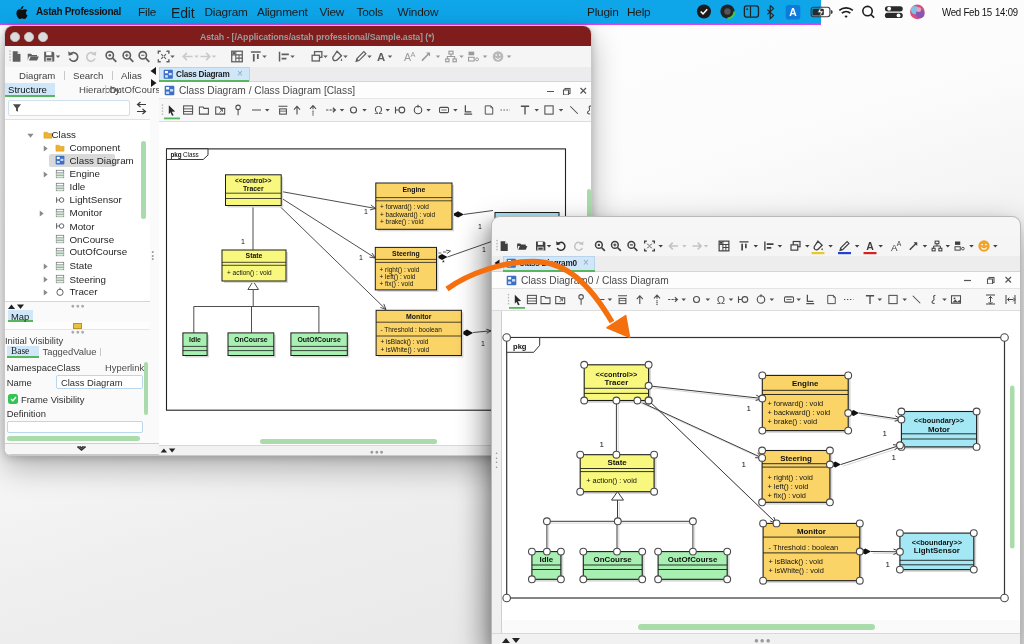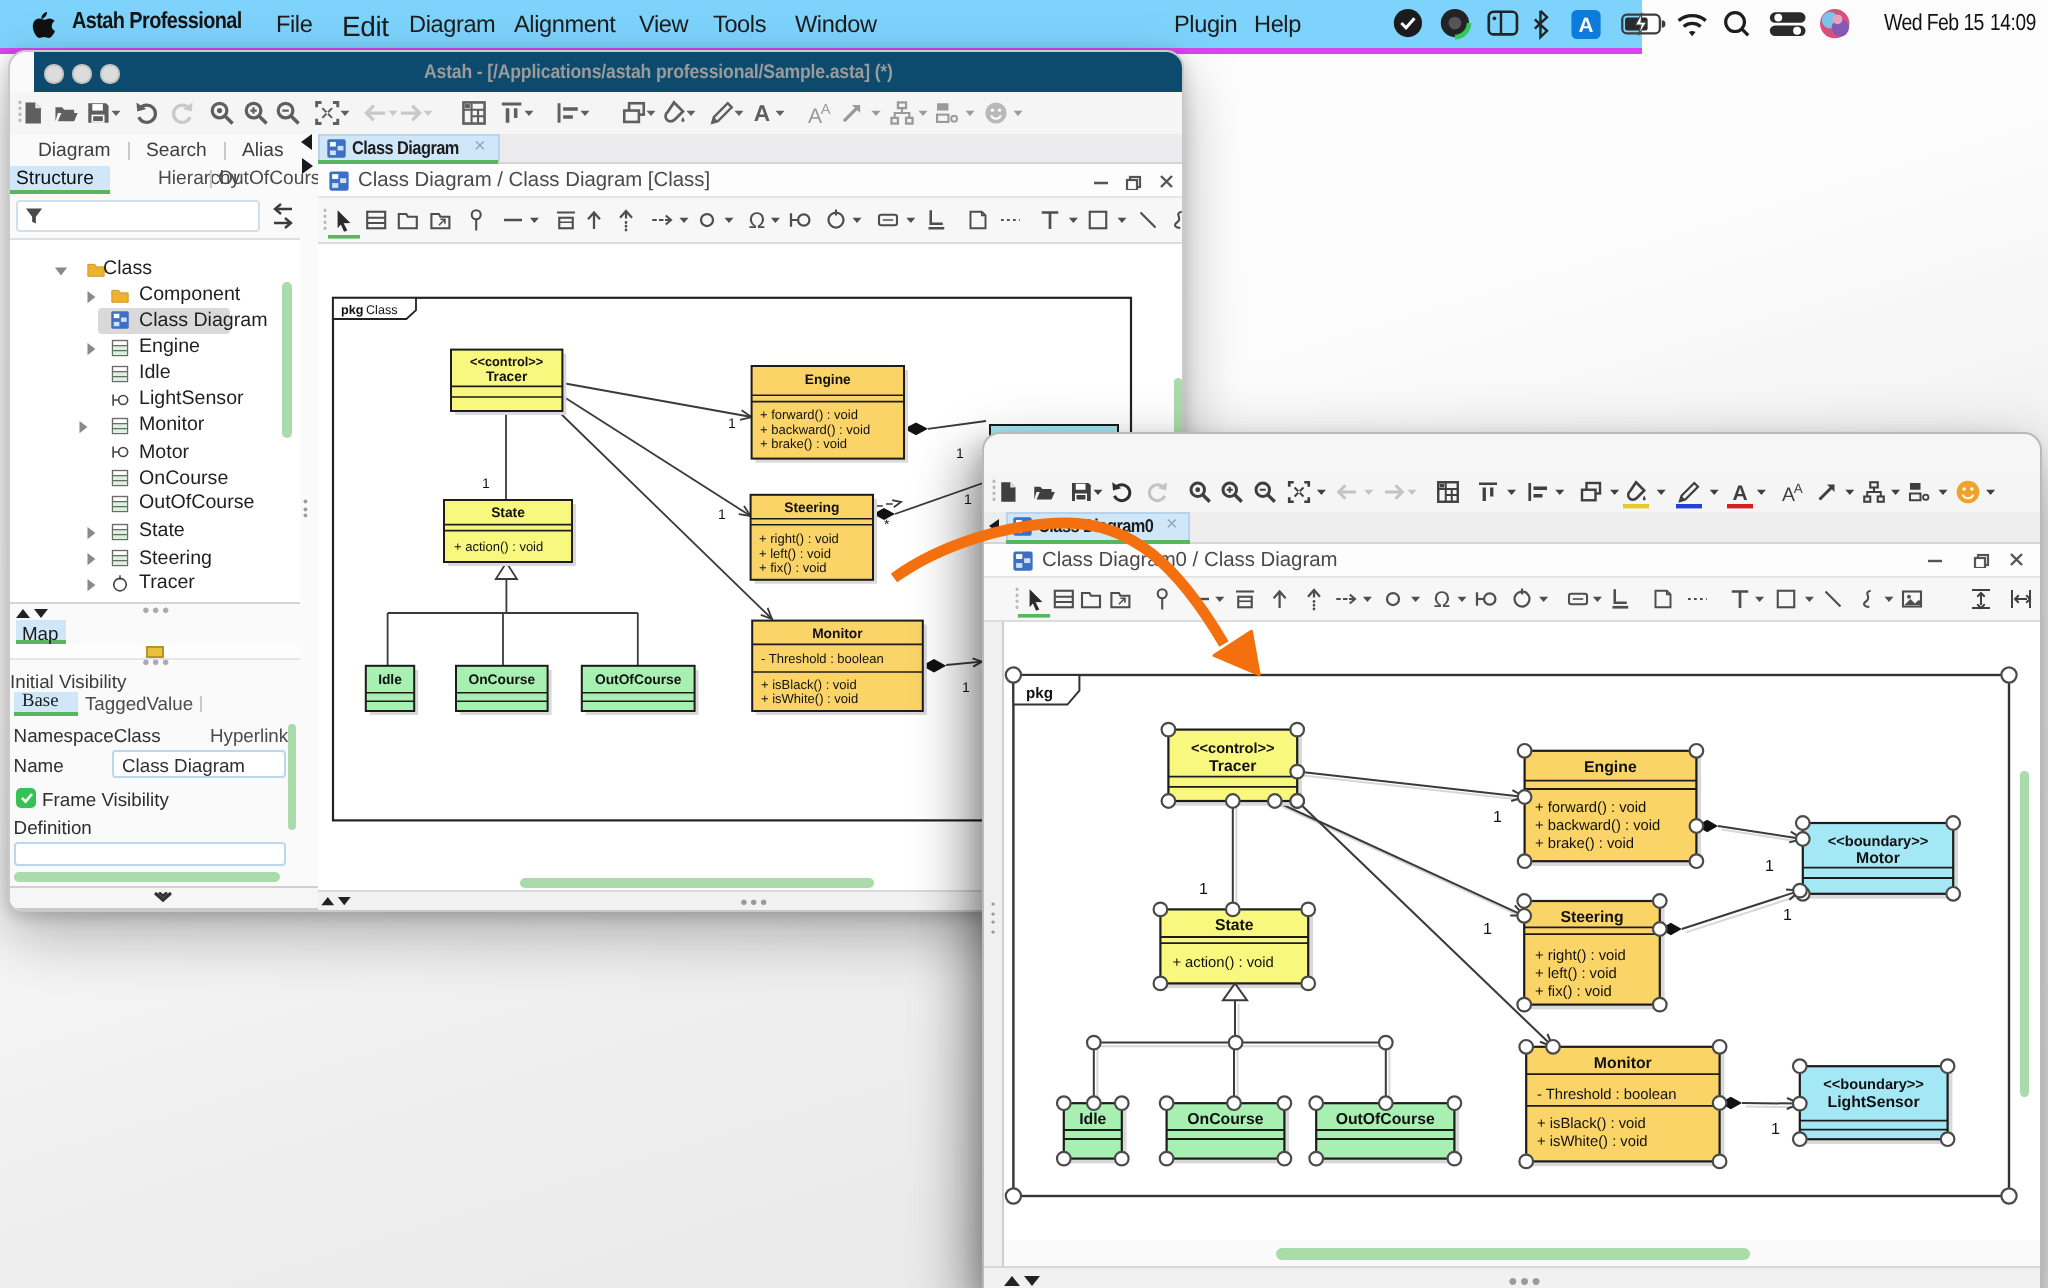--- a/index.html
+++ b/index.html
@@ -239,21 +239,21 @@
       </symbol>
   <symbol id="t-exp-open" viewBox="0 0 8 8">
         <path d="M0.5 2 L7.5 2 L4 6.5 Z" fill="#8a8a8a"></path>
       </symbol>
   <symbol id="t-exp-closed" viewBox="0 0 8 8">
         <path d="M2 0.5 L6.5 4 L2 7.5 Z" fill="#8a8a8a"></path>
       </symbol>
 </defs>
 </svg>
 
-<div class="abs" id="menubar" style="left:0;top:0;width:821px;height:24px;background:#7dd3fc;border-bottom:3px solid #d946ef;">
+<div class="abs" id="menubar" style="left:0;top:0;width:821px;height:24px;background:#0ea5e9;border-bottom:1px solid #d946ef;">
   <svg class="abs" style="left:15px;top:5px" width="14" height="15" viewBox="0 0 14 15">
     <path d="M7.6 3.4 C8.6 2.2 8.5 1 8.5 1 C8.5 1 7.3 1.1 6.4 2.2 C5.5 3.3 5.7 4.4 5.7 4.4 C5.7 4.4 6.7 4.5 7.6 3.4 Z" fill="#111"></path>
     <path d="M10.9 8.1 C10.9 6.3 12.3 5.5 12.3 5.5 C12.3 5.5 11.4 4.3 9.9 4.3 C8.9 4.3 8.2 4.9 7.2 4.9 C6.2 4.9 5.4 4.3 4.5 4.3 C3 4.3 1.4 5.7 1.4 8.3 C1.4 11 3.4 14 4.8 14 C5.6 14 6.1 13.5 7.1 13.5 C8.1 13.5 8.5 14 9.4 14 C10.7 14 12.2 11.6 12.5 10.4 C12.5 10.4 10.9 9.9 10.9 8.1 Z" fill="#111"></path>
   </svg>
   <div class="abs nowrap" style="left:36px;top:4px;font-size:11.6px;font-weight:bold;letter-spacing:-0.35px;color:#141414;transform:scaleX(0.86);transform-origin:0 0;">Astah Professional</div>
   <div class="abs nowrap" style="left:138px;top:4.5px;font-size:11.8px;letter-spacing:-0.2px;color:#1c1c1c;">File</div>
   <div class="abs nowrap" style="left:171px;top:4.5px;font-size:14px;letter-spacing:-0.2px;color:#1c1c1c;">Edit</div>
   <div class="abs nowrap" style="left:204.5px;top:4.5px;font-size:11.8px;letter-spacing:-0.2px;color:#1c1c1c;">Diagram</div>
   <div class="abs nowrap" style="left:257px;top:4.5px;font-size:11.8px;letter-spacing:-0.2px;color:#1c1c1c;">Alignment</div>
   <div class="abs nowrap" style="left:319.5px;top:4.5px;font-size:11.8px;letter-spacing:-0.2px;color:#1c1c1c;">View</div>
@@ -301,21 +301,21 @@
     <circle cx="233.5" cy="7" r="4.4" fill="#7cc3e8"></circle>
     <circle cx="239" cy="11" r="4.6" fill="#8558b5"></circle>
     <circle cx="237.5" cy="6.5" r="2.6" fill="#e8a3c0"></circle>
   </svg>
   <div class="abs nowrap" style="left:942px;top:4.5px;font-size:11.6px;letter-spacing:-0.35px;color:#111;transform:scaleX(0.84);transform-origin:0 0;">Wed Feb 15</div>
   <div class="abs nowrap" style="left:995px;top:4.5px;font-size:11.6px;letter-spacing:-0.2px;color:#111;transform:scaleX(0.82);transform-origin:0 0;">14:09</div>
 </div>
 
 <div class="abs" id="bgwin" style="left:4px;top:25px;width:588px;height:431px;background:#fafafa;border-radius:9px 9px 7px 7px;box-shadow:0 12px 30px rgba(0,0,0,0.28),0 2px 8px rgba(0,0,0,0.18);overflow:hidden;border:1px solid #c9c9c9;box-sizing:border-box;">
 
-  <div class="abs" style="left:12px;top:0;width:586px;height:19.5px;background:#0c4a6e;border-bottom:1px solid #d4d4d4;">
+  <div class="abs" style="left:0;top:0;width:586px;height:19.5px;background:#7f1d1d;border-bottom:1px solid #d4d4d4;">
     <div class="abs" style="left:5px;top:6.4px;width:7.6px;height:7.6px;border-radius:50%;background:#dcdcdc;border:0.5px solid #c3c3c3;"></div>
     <div class="abs" style="left:19.2px;top:6.4px;width:7.6px;height:7.6px;border-radius:50%;background:#dcdcdc;border:0.5px solid #c3c3c3;"></div>
     <div class="abs" style="left:33.4px;top:6.4px;width:7.6px;height:7.6px;border-radius:50%;background:#dcdcdc;border:0.5px solid #c3c3c3;"></div>
     <div class="abs nowrap" style="left:195px;top:5px;font-size:9.8px;font-weight:bold;letter-spacing:-0.1px;color:#9b9b9b;transform:scaleX(0.9);transform-origin:0 0;">Astah - [/Applications/astah professional/Sample.asta] (*)</div>
   </div>
 
   <div class="abs" id="bgtoolbar" style="left:0;top:19.5px;width:586px;height:21px;background:#f5f5f6;border-bottom:1px solid #e2e2e2;">
       <svg width="586" height="21" viewBox="0 0 586 21">
     <path d="M5 5 v0.2 M5 8 v0.2 M5 11 v0.2 M5 14 v0.2" stroke="#b9b9b9" stroke-width="1.6" stroke-linecap="round"></path>
     <use href="#s-doc" x="4.9" y="4.0" width="13" height="13" color="#5f5f5f"></use>

